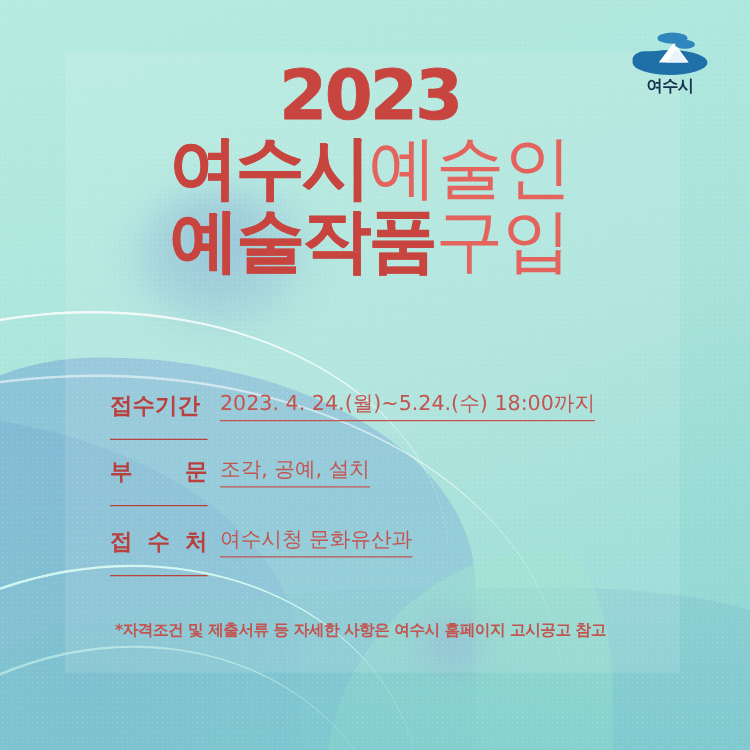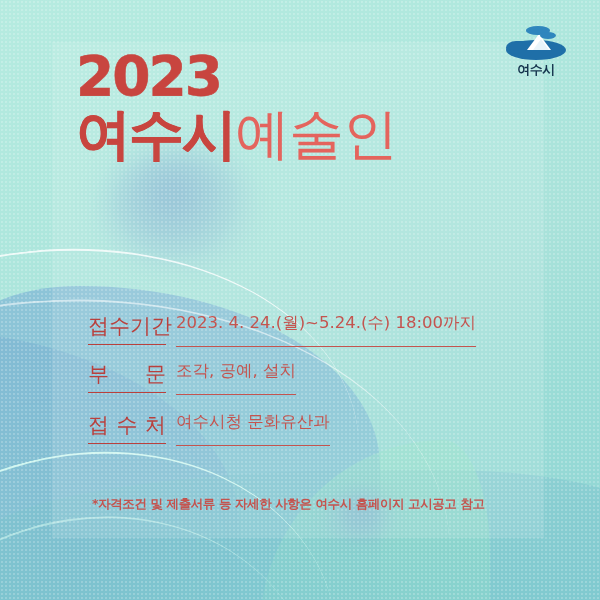--- a/index.html
+++ b/index.html
@@ -130,21 +130,21 @@
     background:#1f6fa8;
   }
   .logo-text{
     font-size:13px;font-weight:bold;color:#14324c;letter-spacing:-.5px;
     margin-top:1px;line-height:1;
   }
 
   
   .headline{
     position:absolute;left:76px;top:48px;width:440px;
-    line-height:1.02;letter-spacing:-2px;
+    line-height:1.02;letter-spacing:-2px;text-align:center;
   }
   .hl-line{display:block;white-space:nowrap;}
   .hl-bold{
     font-size:55px;font-weight:bold;color:#c8453f;
     -webkit-text-stroke:0.6px #c8453f;
   }
   .hl-light{
     font-size:55px;font-weight:normal;color:#e4645d;letter-spacing:-1px;
   }
   .hl-line.l1{margin-bottom:2px;}
@@ -152,34 +152,34 @@
   .hl-line.l3{margin-bottom:2px;}
 
   
   .details{
     position:absolute;left:88px;top:312px;width:440px;
     color:#bf4a46;
   }
   .row{display:flex;align-items:flex-start;margin-bottom:13px;}
   .row-label{
     flex:0 0 auto;width:78px;
-    font-size:21px;font-weight:normal;color:#b9403d;
-    border-bottom:1.6px solid #b9403d;padding-bottom:4px;
+    font-size:18px;font-weight:bold;color:#b9403d;
+    border-bottom:1.6px solid #b9403d;padding-bottom:15px;
     display:flex;justify-content:space-between;
     white-space:nowrap;
   }
   .row-label.spread{letter-spacing:0;}
   .row-label span{display:inline-block;}
   .row-value{
     margin-left:10px;
     font-size:16.5px;font-weight:normal;color:#c4544f;
   }
   .row-value .vline{
     display:block;border-bottom:1.3px solid #c4544f;
-    padding-bottom:12px;white-space:nowrap;
+    padding-bottom:2px;white-space:nowrap;
   }
   .row-value .vline + .vline{margin-top:10px;}
   .row.r-parts{margin-bottom:16px;}
   .row.r-parts .row-value .vline:nth-child(2){margin-left:0;text-align:center;}
 
   .footnote{
     position:absolute;left:92px;top:496px;width:440px;
     font-size:12.5px;color:#c4544f;letter-spacing:-.4px;white-space:nowrap;
     font-weight:bold;
   }
@@ -221,20 +221,23 @@
     <div class="logo-text">여수시</div>
   </div>
 
   <div class="headline">
     <span class="hl-line l1">
       <span class="hl-bold">2023</span>
     </span>
     <span class="hl-line l2">
       <span class="hl-bold">여수시</span><span class="hl-light">예술인</span>
     </span>
+    <span class="hl-line l3">
+      <span class="hl-bold">예술작품</span><span class="hl-light">구입</span>
+    </span>
   </div>
 
   <div class="details">
 
     <div class="row">
       <div class="row-label">접수기간</div>
       <div class="row-value">
         <span class="vline">2023. 4. 24.(월)~5.24.(수) 18:00까지</span>
       </div>
     </div>

